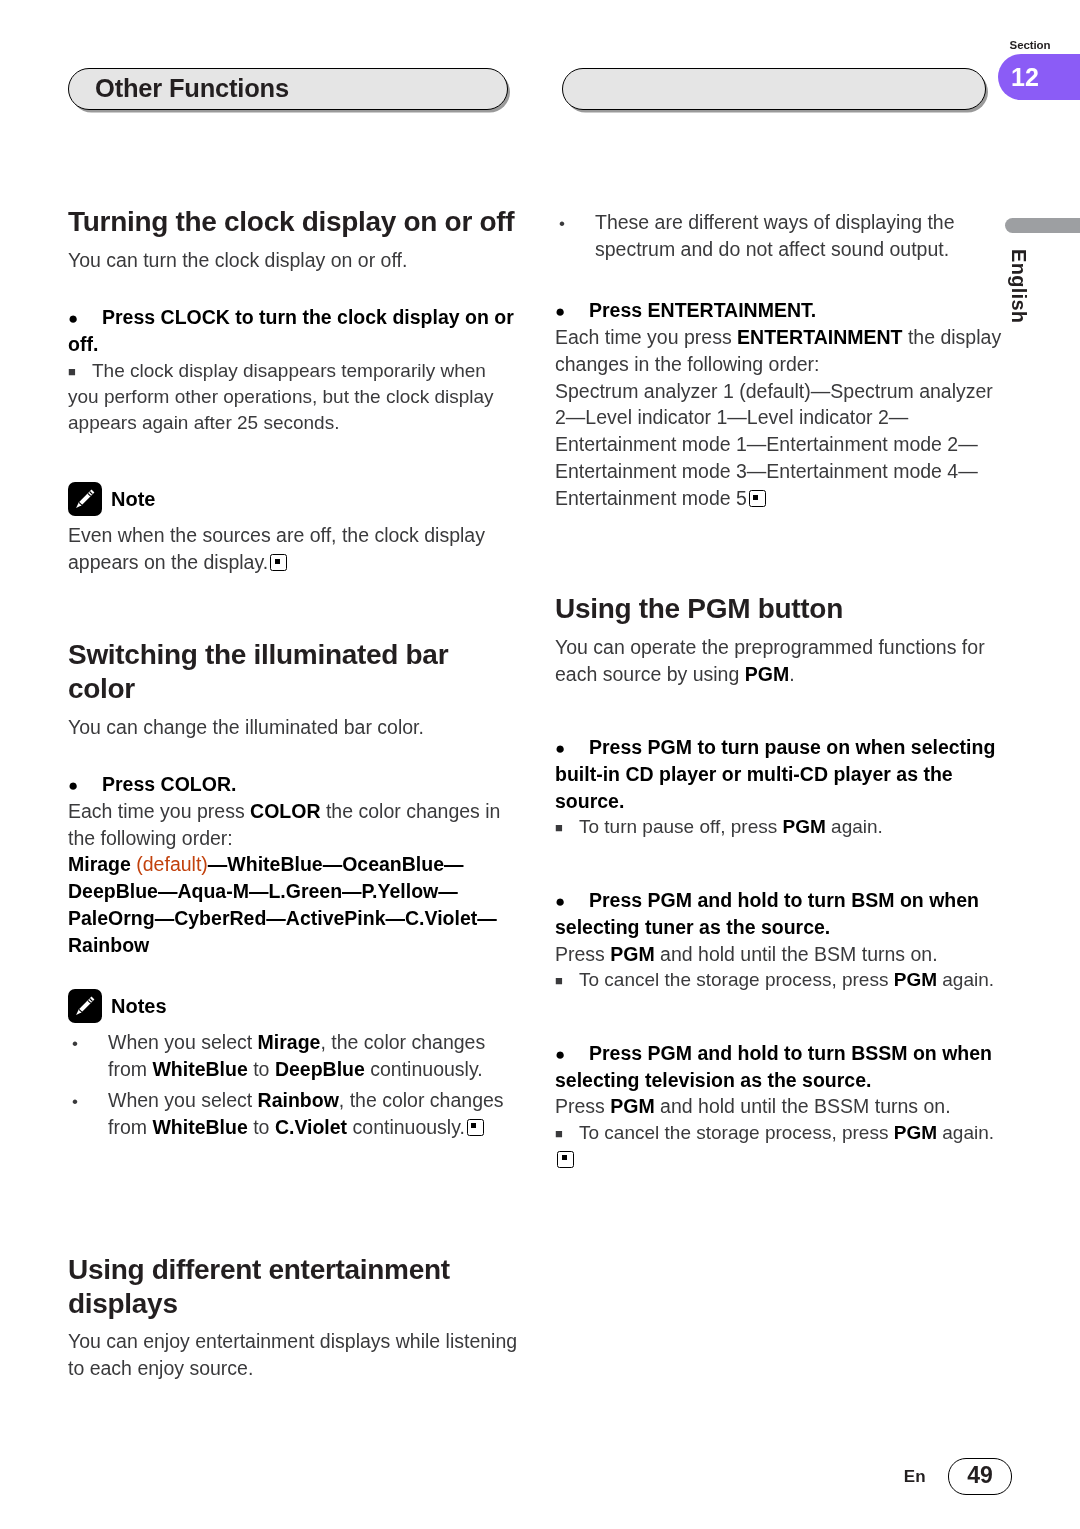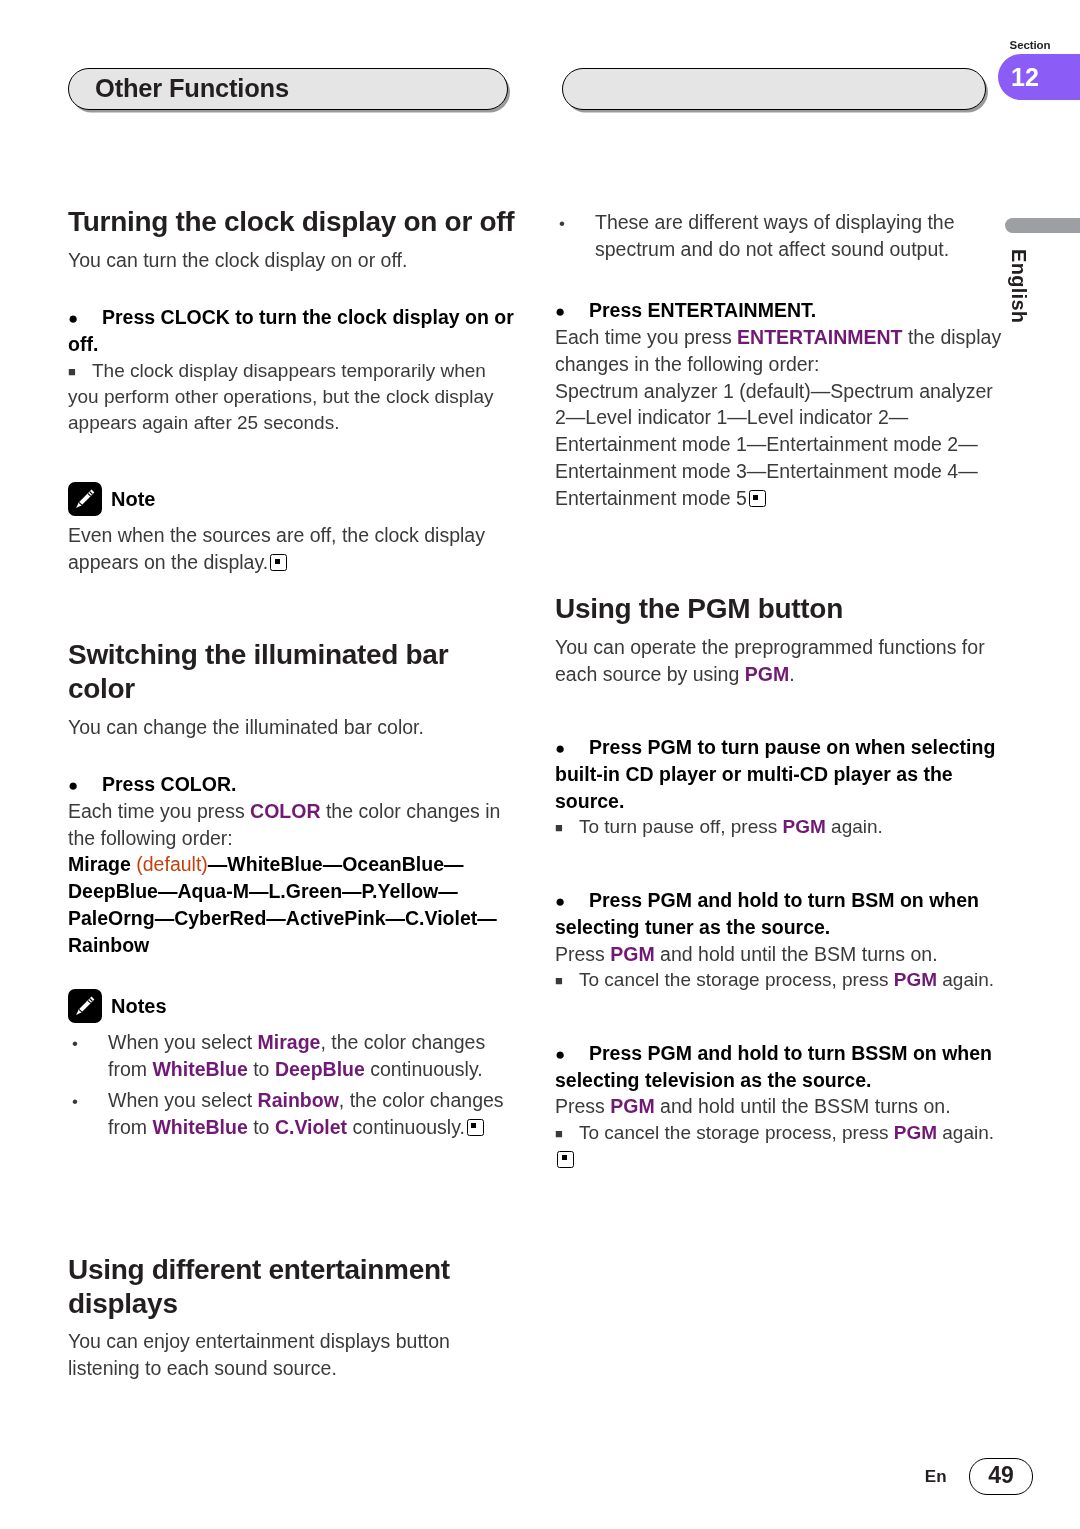--- a/index.html
+++ b/index.html
@@ -142,21 +142,21 @@
     line-height: 1.38;
     margin: 0;
     color: #3a3a3c;
   }
   p.subnote .sq {
     display: inline-block;
     width: 24px;
     font-size: 13px;
     vertical-align: 1px;
   }
-  .b { font-weight: bold; color: #701a75; }
+  .b { font-weight: bold; color: #000000; }
   .gap-sm { height: 18px; }
   .gap-md { height: 30px; }
   .gap-lg { height: 46px; }
   .gap-xl { height: 62px; }
 
   
   .note-head {
     display: flex;
     align-items: center;
     gap: 9px;
@@ -218,21 +218,20 @@
     background: #000;
   }
 
   
   #footer {
     position: absolute;
     left: 0;
     top: 1458px;
     width: 1012px;
     text-align: right;
-    margin-left: 21px;
   }
   #footer-lang {
     display: inline-block;
     font-size: 17px;
     font-weight: bold;
     vertical-align: middle;
     margin-right: 18px;
   }
   #footer-page {
     display: inline-block;
@@ -314,21 +313,21 @@
 
   <ul class="note-list">
     <li><span class="bl">•</span><span>When you select </span><span class="b">Mirage</span><span>, the color changes from </span><span class="b">WhiteBlue</span><span> to </span><span class="b">DeepBlue</span><span> continuously.</span></li>
     <li><span class="bl">•</span><span>When you select </span><span class="b">Rainbow</span><span>, the color changes from </span><span class="b">WhiteBlue</span><span> to </span><span class="b">C.Violet</span><span> continuously.</span><span class="endmark"></span></li>
   </ul>
 
   <div class="gap-xl"></div>
   <div class="gap-lg"></div>
 
   <h2 class="sec-title">Using different entertainment displays</h2>
-  <p class="body">You can enjoy entertainment displays button listening to each sound source.</p>
+  <p class="body">You can enjoy entertainment displays while listening to each enjoy source.</p>
 </div>
 
 <div class="col" id="col-right">
 
   <ul class="note-list">
     <li><span class="bl">•</span><span>These are different ways of displaying the spectrum and do not affect sound output.</span></li>
   </ul>
 
   <div class="gap-md"></div>
 

